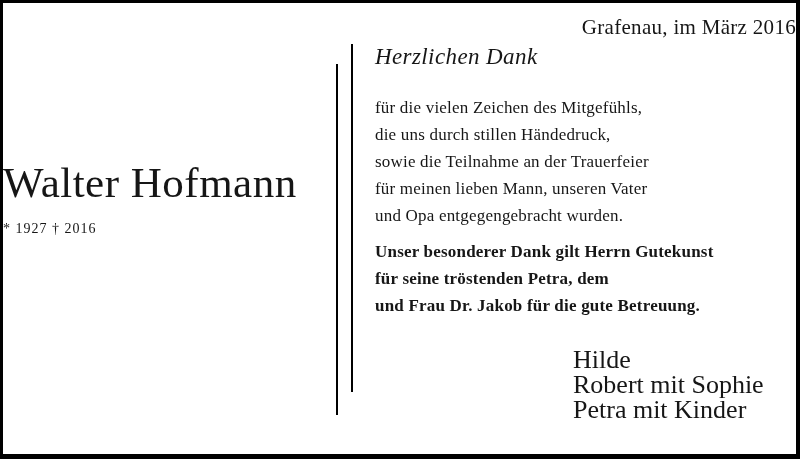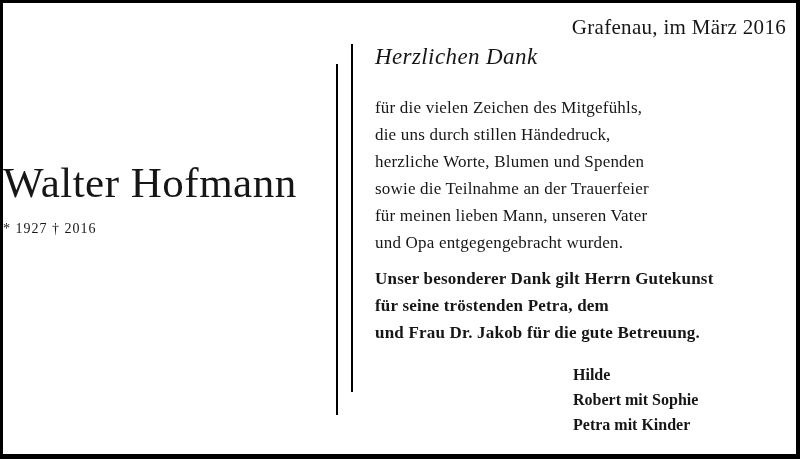--- a/index.html
+++ b/index.html
@@ -24,21 +24,21 @@
     right: 0;
     bottom: 4px;
     border-style: solid;
     border-color: #000000;
     border-width: 3px 4px 5px 3px;
     pointer-events: none;
   }
   .dateline {
     position: absolute;
     top: 15px;
-    right: 14px;
+    right: 4px;
     font-size: 21px;
     letter-spacing: 0.3px;
     white-space: nowrap;
   }
   
   .left-col {
     position: absolute;
     left: 3px;
     top: 0;
     width: 333px;
@@ -79,25 +79,24 @@
     white-space: nowrap;
   }
   .body-par {
     font-size: 17px;
     line-height: 27px;
     letter-spacing: 0.2px;
   }
   .body-par .line { white-space: nowrap; }
   .par-2 { margin-top: 9px; font-weight: bold; }
   .signatures {
-    margin-top: 16px;
+    margin-top: 28px;
     margin-left: 198px;
-    font-size: 16px;
+    font-size: 26px;
     line-height: 25px;
-    font-weight: bold;
   }
   .signatures .line { white-space: nowrap; }
 </style>
 </head>
 <body>
 
 <div class="page">
 
   <div class="frame"></div>
 
@@ -111,21 +110,20 @@
   <div class="rule rule-outer"></div>
   <div class="rule rule-inner"></div>
 
   <div class="right-col">
 
     <div class="thanks-heading">Herzlichen Dank</div>
 
     <div class="body-par par-1">
       <div class="line">für die vielen Zeichen des Mitgefühls,</div>
       <div class="line">die uns durch stillen Händedruck,</div>
-      <div class="line">herzliche Worte, Blumen und Spenden</div>
       <div class="line">sowie die Teilnahme an der Trauerfeier</div>
       <div class="line">für meinen lieben Mann, unseren Vater</div>
       <div class="line">und Opa entgegengebracht wurden.</div>
     </div>
 
     <div class="body-par par-2">
       <div class="line">Unser besonderer Dank gilt Herrn Gutekunst</div>
       <div class="line">für seine tröstenden Petra, dem</div>
       <div class="line">und Frau Dr. Jakob für die gute Betreuung.</div>
     </div>

